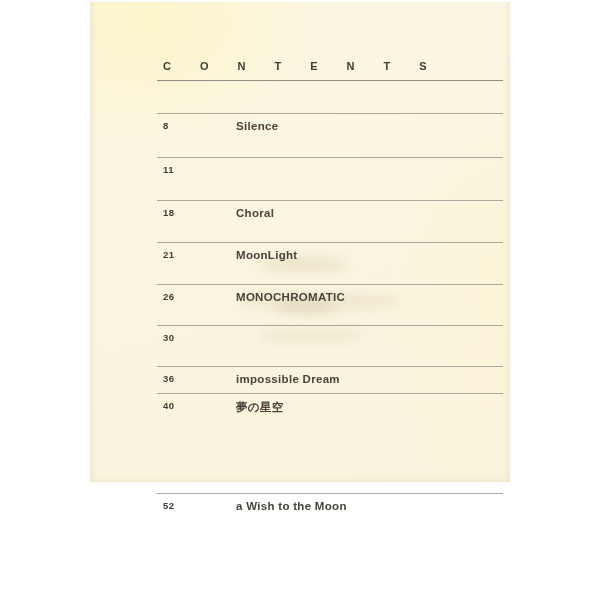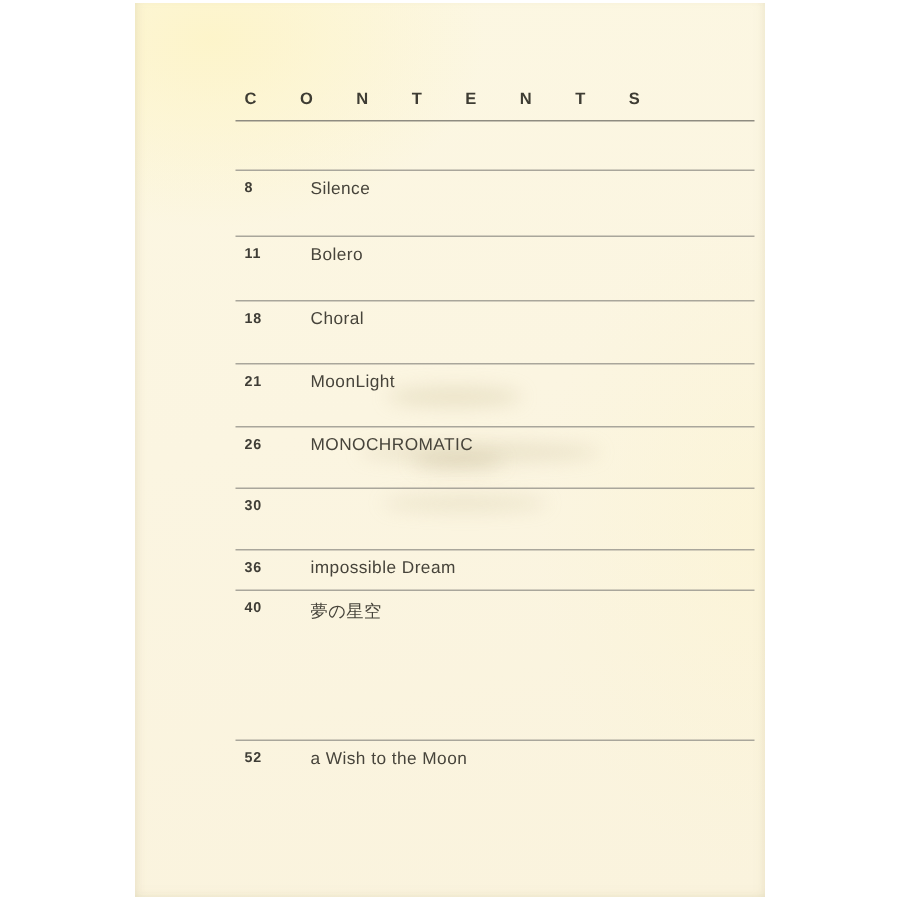--- a/index.html
+++ b/index.html
@@ -6,21 +6,21 @@
   body{
     width:600px;height:600px;
     background:#ffffff;
     position:relative;
     overflow:hidden;
     font-family:"Liberation Sans", sans-serif;
   }
   .sheet{
     position:absolute;
     left:90px; top:2px;
-    width:420px; height:596px;
+    width:420px; height:480px;
     background:
       radial-gradient(ellipse 260px 180px at 12% 4%, rgba(253,244,198,0.85), rgba(253,244,198,0) 70%),
       radial-gradient(ellipse 200px 300px at 100% 60%, rgba(252,244,210,0.55), rgba(252,244,210,0) 75%),
       linear-gradient(168deg, #fcf7e2 0%, #fbf5e1 45%, #faf3dd 100%);
     box-shadow:
       inset 5px 0 7px -5px rgba(205,195,160,0.45),
       inset -5px 0 7px -5px rgba(210,200,165,0.40),
       inset 0 -5px 7px -5px rgba(215,205,170,0.35);
   }
   .toc-title{
@@ -48,24 +48,25 @@
   .row .num{
     position:absolute;
     left:6px; top:6px;
     font-size:9.5px;
     font-weight:bold;
     color:#3e3c35;
     letter-spacing:0.5px;
   }
   .row .title{
     display:block;
-    margin-left:50px;
+    margin-left:79px;
     font-size:11.5px;
     color:#47443b;
     letter-spacing:0.3px;
+    font-weight:bold;
   }
   .ghost{
     position:absolute;
     border-radius:50%;
     filter:blur(6px);
     pointer-events:none;
   }
   .g1{ left:168px; top:256px; width:90px;  height:13px; background:rgba(198,184,142,0.30); }
   .g2{ left:150px; top:293px; width:160px; height:13px; background:rgba(198,184,142,0.28); }
   .g3{ left:185px; top:300px; width:60px;  height:11px; background:rgba(180,165,125,0.28); }
@@ -83,21 +84,20 @@
   <div class="ghost g2"></div>
   <div class="ghost g3"></div>
   <div class="ghost g4"></div>
 
   <div class="row" style="top:111px">
     <span class="num">8</span>
     <span class="title">Silence</span>
   </div>
   <div class="row" style="top:155px">
     <span class="num">11</span>
-    <span class="title">Bolero</span>
   </div>
   <div class="row" style="top:198px">
     <span class="num">18</span>
     <span class="title">Choral</span>
   </div>
   <div class="row" style="top:240px">
     <span class="num">21</span>
     <span class="title">MoonLight</span>
   </div>
   <div class="row" style="top:282px">

